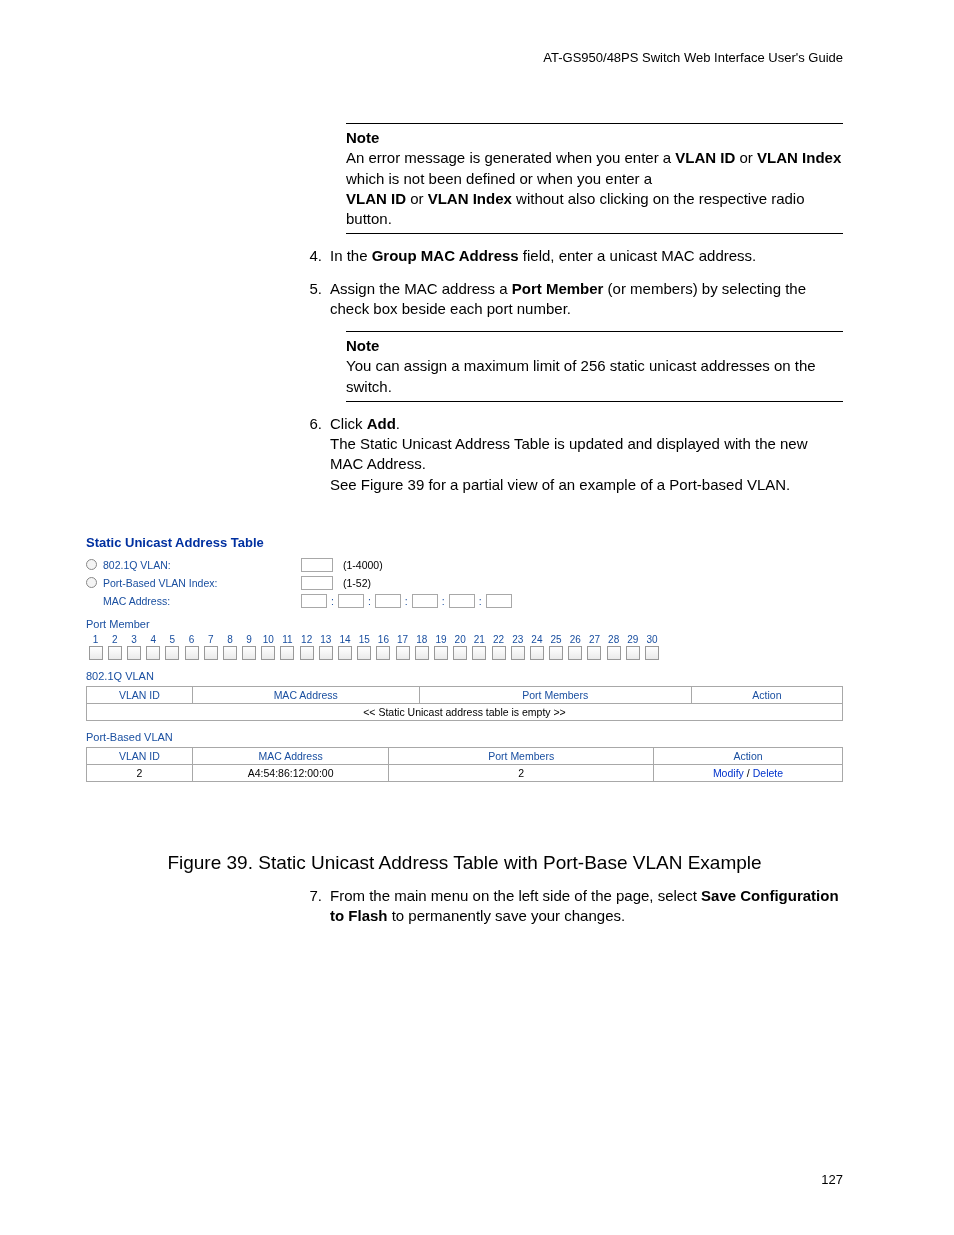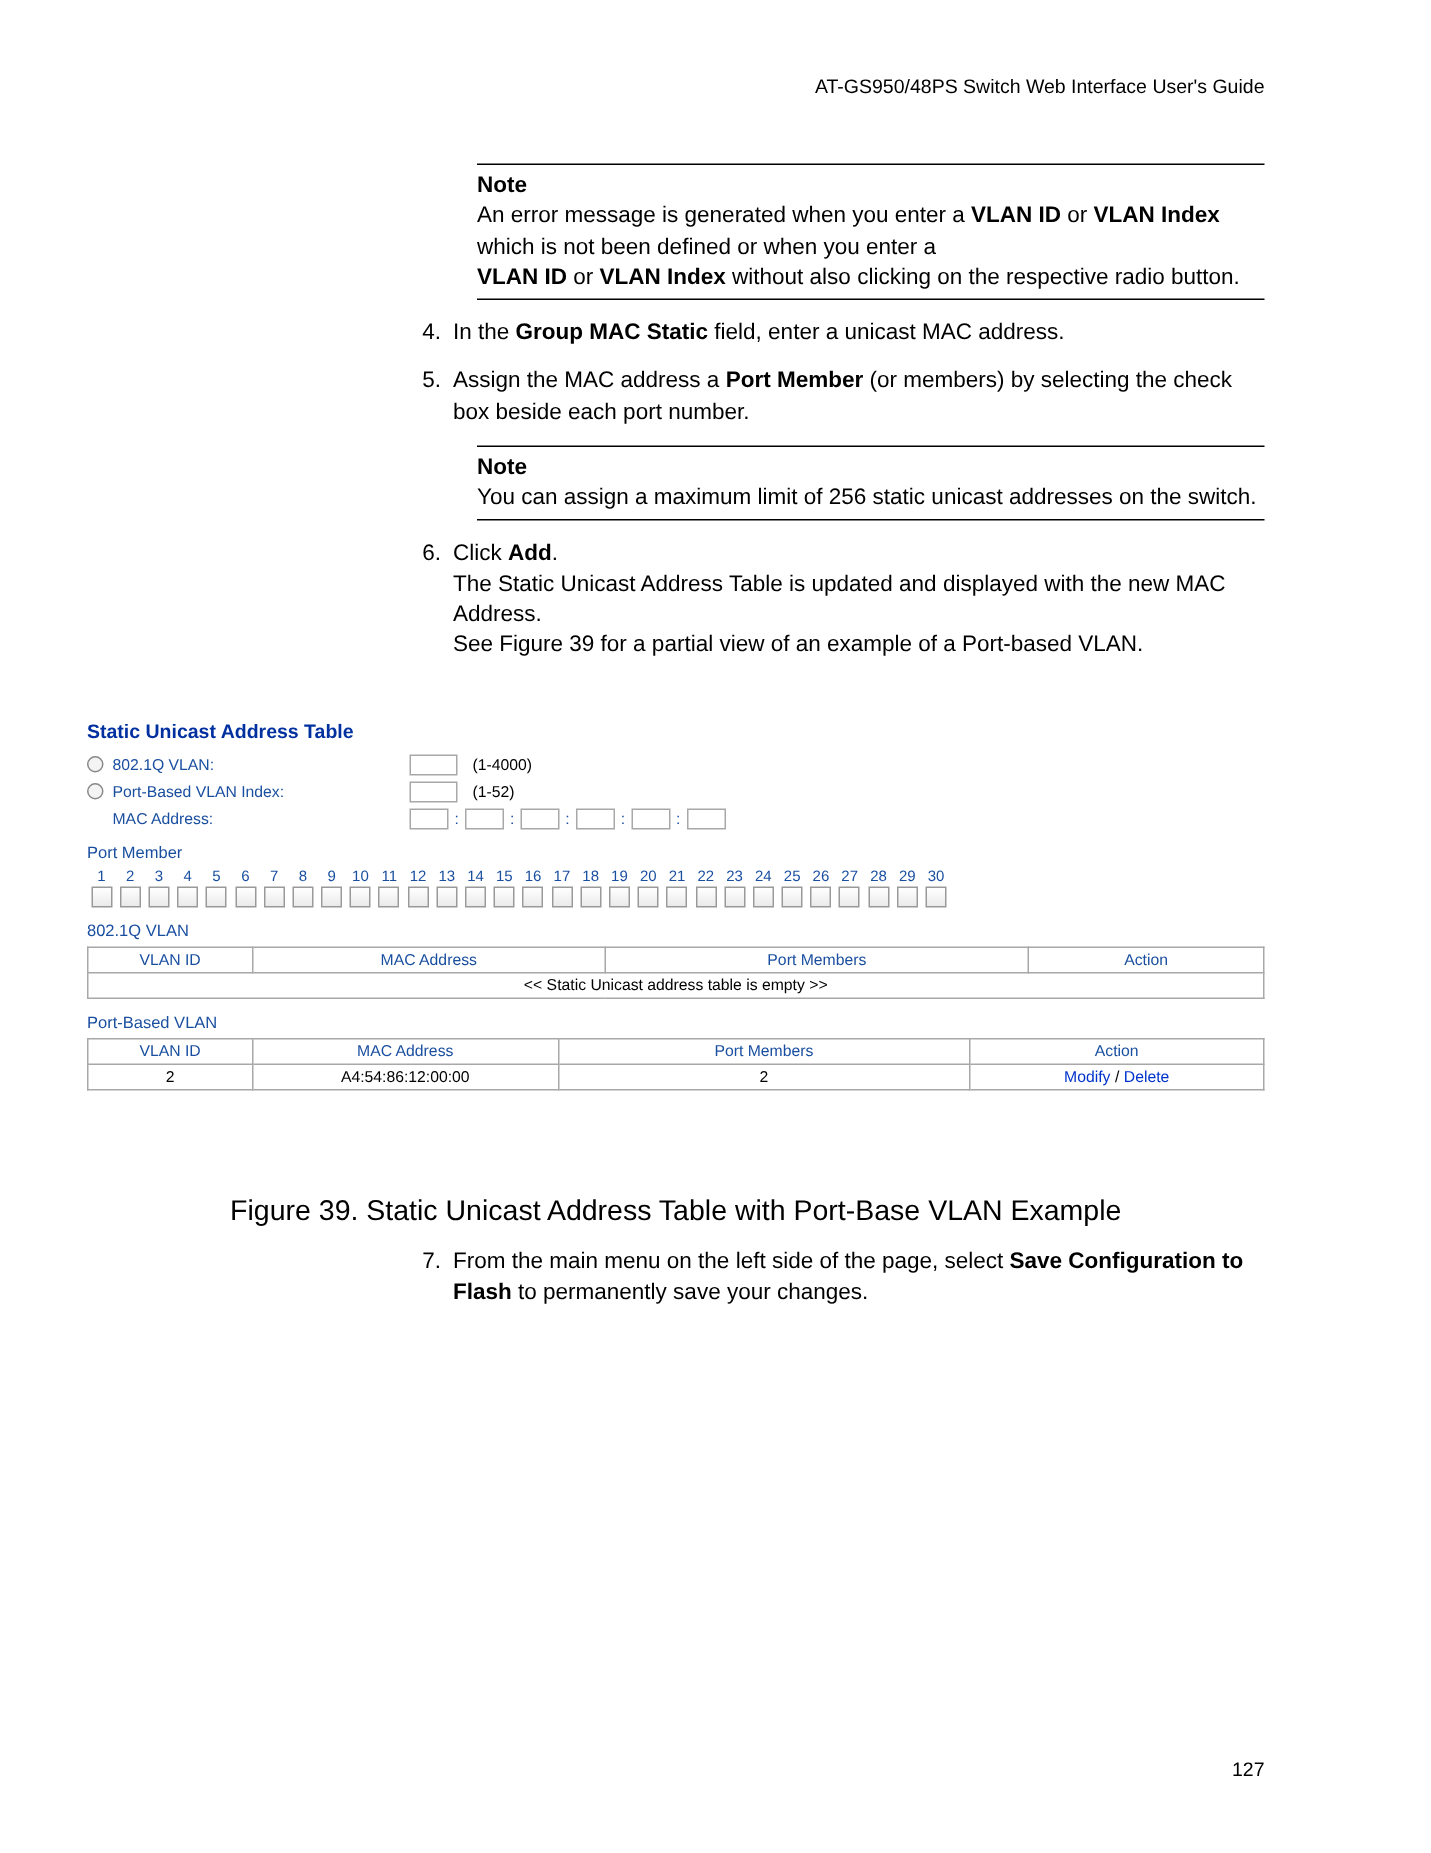--- a/index.html
+++ b/index.html
@@ -8,29 +8,29 @@
     background: #fff;
     font-family: Arial, Helvetica, sans-serif;
     color: #000;
     width: 954px;
   }
   .page {
     width: 929px;
     height: 1235px;
     position: relative;
     box-sizing: border-box;
-    padding: 50px 86px 40px 58px;
+    padding: 50px 86px 40px 86px;
   }
   .header-guide {
     text-align: right;
     font-size: 13px;
   }
   .content {
     margin-left: 210px;
-    margin-top: 44px;
+    margin-top: 58px;
     font-size: 15px;
     line-height: 1.35;
   }
   .note-block {
     margin: 6px 0 6px 50px;
   }
   .note-block hr,
   .hr-divider {
     border: none;
     border-top: 1px solid #000;
@@ -174,21 +174,21 @@
         <span>An error message is generated when you enter a </span><span class="bold">VLAN ID</span><span> or </span><span class="bold">VLAN Index</span><span> which is not been defined or when you enter a </span><br>
         <span class="bold">VLAN ID</span><span> or </span><span class="bold">VLAN Index</span><span> without also clicking on the respective radio button.</span>
       </div>
       <hr class="hr-divider">
     </div>
 
     <ol class="steps">
       <li>
         <div class="num">4.</div>
         <div class="body">
-          <span>In the </span><span class="bold">Group MAC Static</span><span> field, enter a unicast MAC address.</span>
+          <span>In the </span><span class="bold">Group MAC Address</span><span> field, enter a unicast MAC address.</span>
         </div>
       </li>
       <li>
         <div class="num">5.</div>
         <div class="body">
           <span>Assign the MAC address a </span><span class="bold">Port Member</span><span> (or members) by selecting the check box beside each port number.</span>
         </div>
       </li>
     </ol>
 

